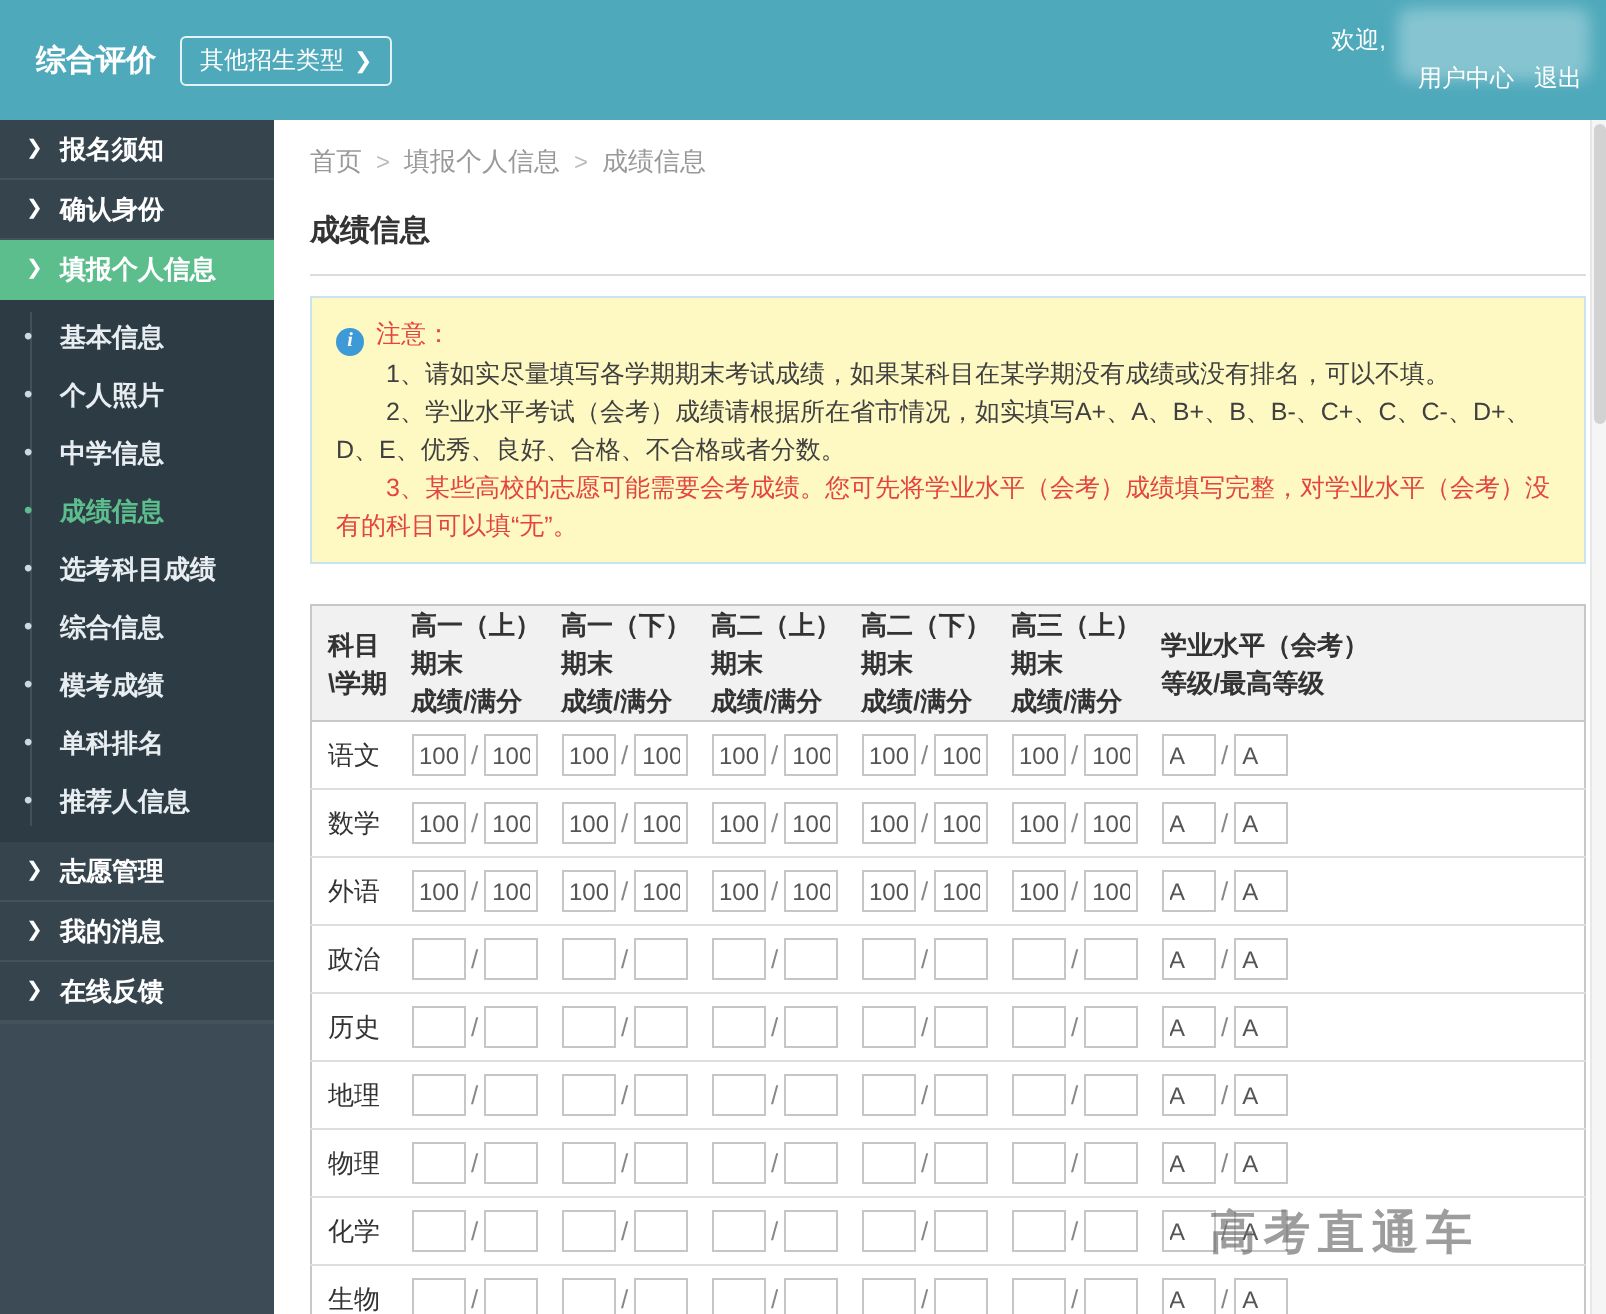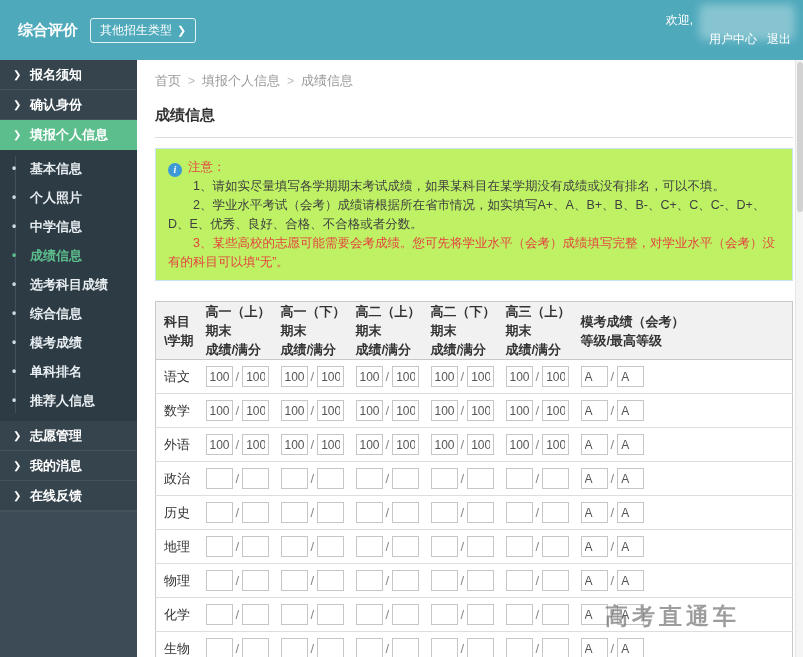--- a/index.html
+++ b/index.html
@@ -41,21 +41,21 @@
 
   
   .content { position:absolute; left:137px; top:60px; width:658px; height:597px; background:#fff;
     padding:8px 0 0 18px; }
   .breadcrumb { font-size:13px; color:#999; margin-top:4px; }
   .breadcrumb .bc-item { cursor:pointer;margin-top:19px; }
   .breadcrumb .bc-sep { color:#bbb; margin:0 7px; font-size:12px; }
   .page-title { font-size:15px; font-weight:bold; color:#333; margin-top:16px; }
   .title-divider { height:1px; background:#dcdcdc; margin-top:12px; width:638px; }
 
-  .notice { width:638px; margin-top:10px; background:#bef264; border:1px solid #c8e4f0;
+  .notice { width:638px; margin-top:10px; background:#fef9c3; border:1px solid #c8e4f0;
     padding:9px 12px 8px 12px; font-size:12.5px; line-height:19px; color:#404040; }
   .notice-head { color:#e4443f; }
   .info-icon { display:inline-block; width:14px; height:14px; border-radius:50%; background:#3d9ad6;
     color:#fff; font-size:10px; line-height:14px; text-align:center; font-weight:bold;
     font-family:"Liberation Serif",serif; font-style:italic; margin-right:6px; vertical-align:-2px; }
   .notice p.n-line { text-indent:2em; }
   .notice p.n-red { color:#e4443f; }
 
   
   table.grades { margin-top:20px; width:638px; border-collapse:collapse; table-layout:fixed; }
@@ -167,21 +167,21 @@
             </th>
             <th>
               <div>高二（下）期末</div>
               <div>成绩/满分</div>
             </th>
             <th>
               <div>高三（上）期末</div>
               <div>成绩/满分</div>
             </th>
             <th>
-              <div>模考成绩（会考）</div>
+              <div>学业水平（会考）</div>
               <div>等级/最高等级</div>
             </th>
           </tr>
         </thead>
       <tbody id="grades-body">
           <tr>
             <td class="subject">语文</td>
             <td><span class="pair"><input type="text" value="100" style=""><span class="slash">/</span><input type="text" value="100" style=""></span></td>
             <td><span class="pair"><input type="text" value="100" style=""><span class="slash">/</span><input type="text" value="100" style=""></span></td>
             <td><span class="pair"><input type="text" value="100" style=""><span class="slash">/</span><input type="text" value="100" style=""></span></td>

